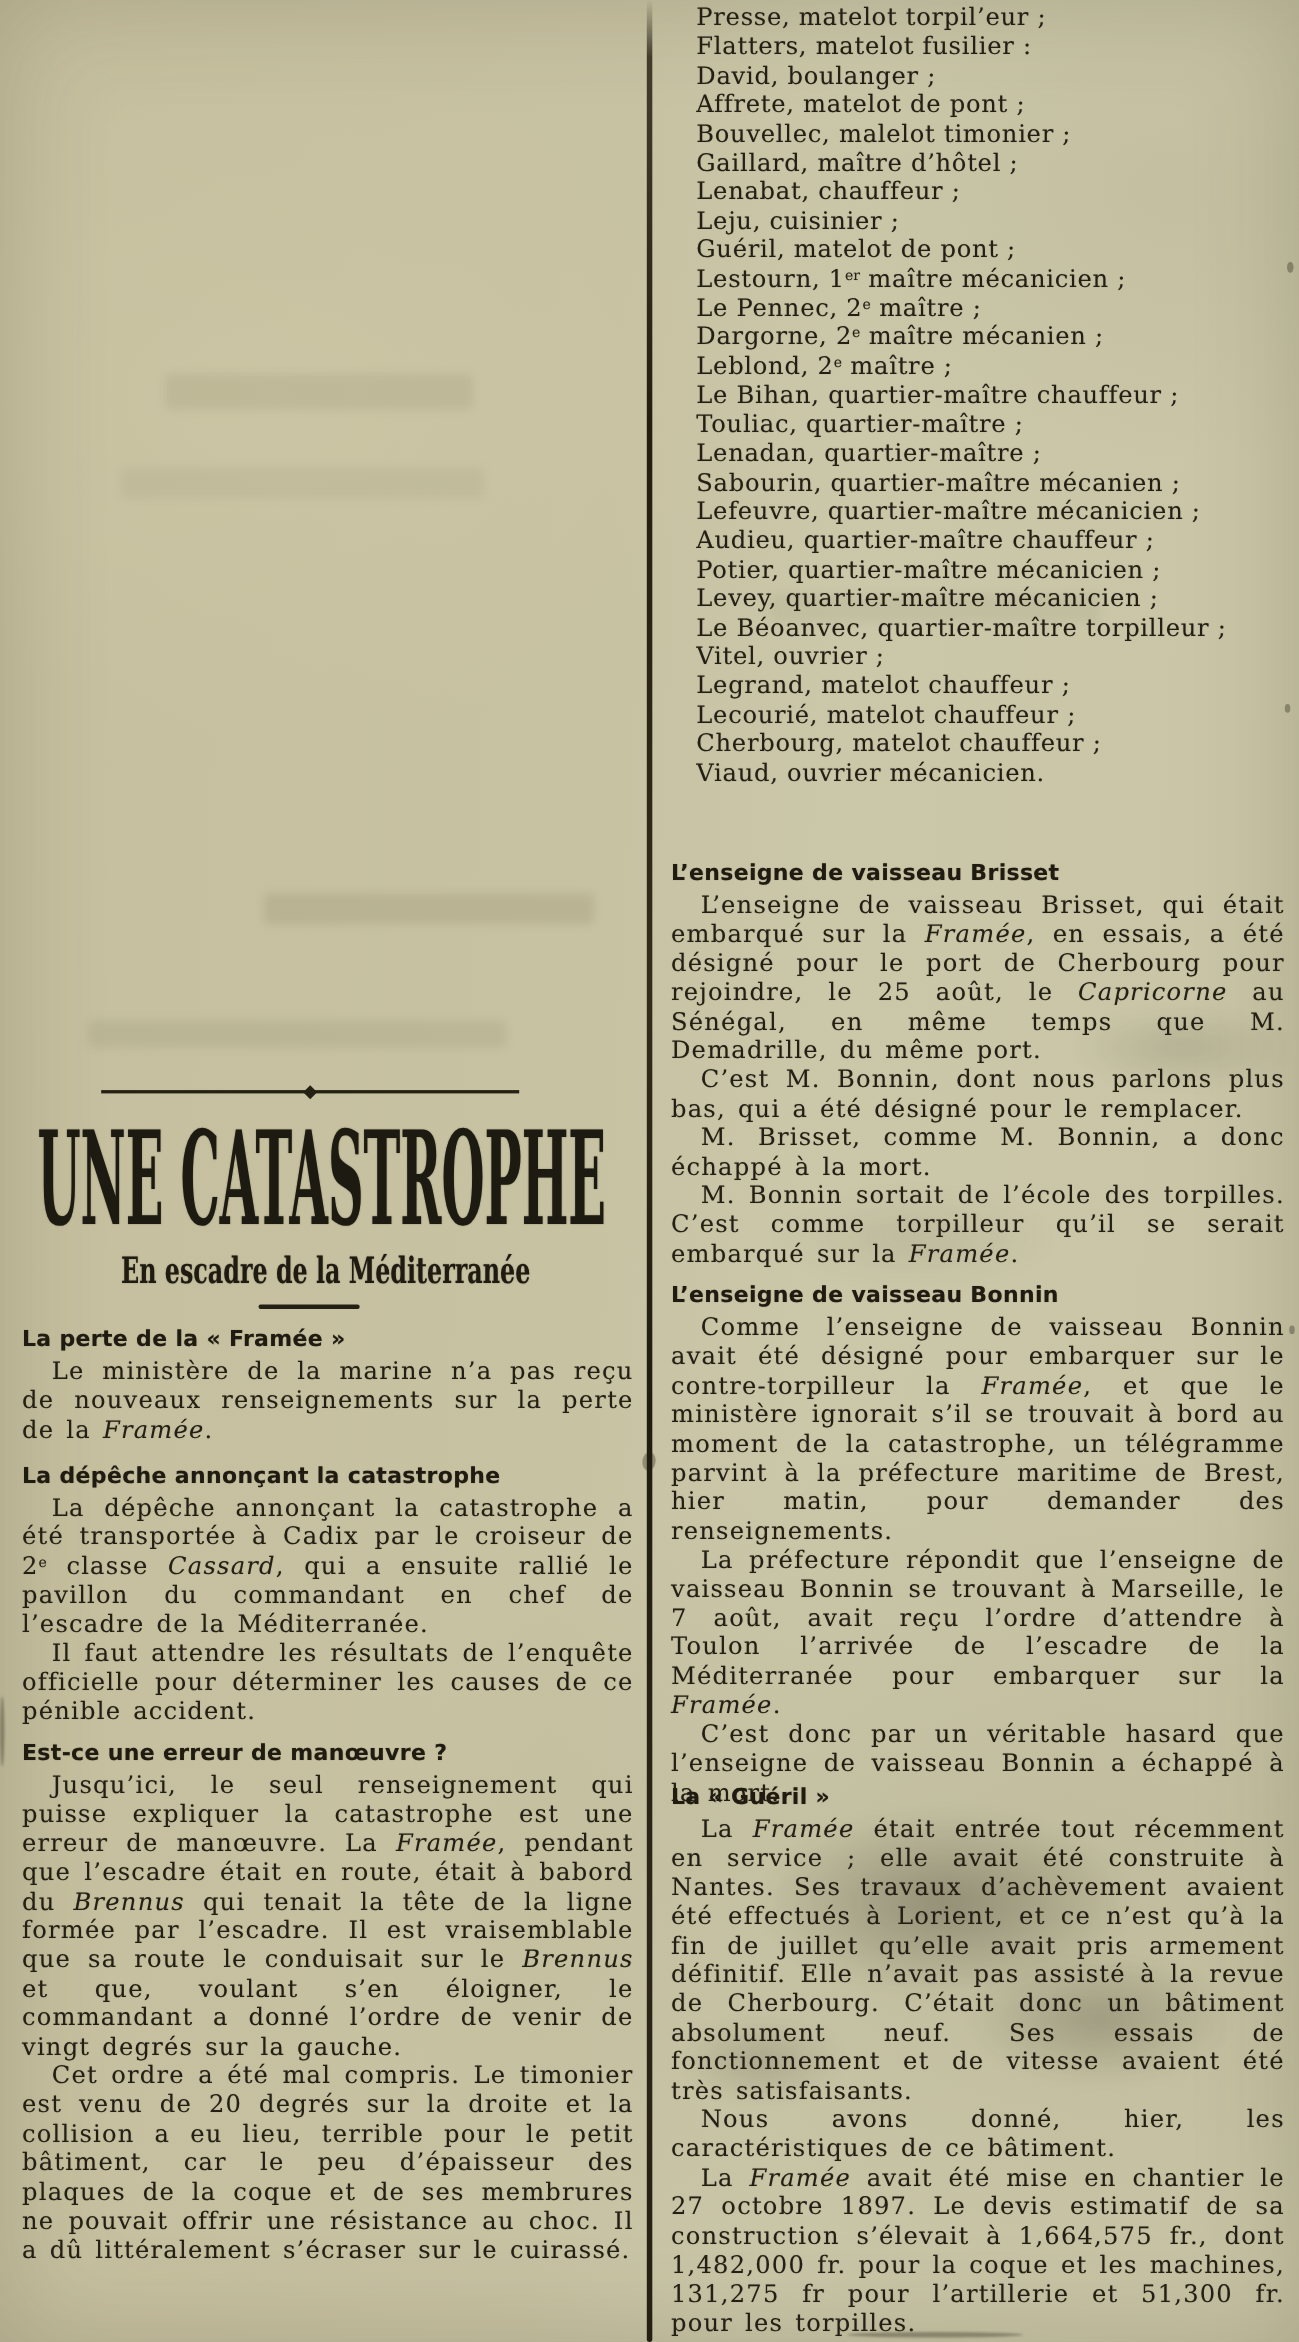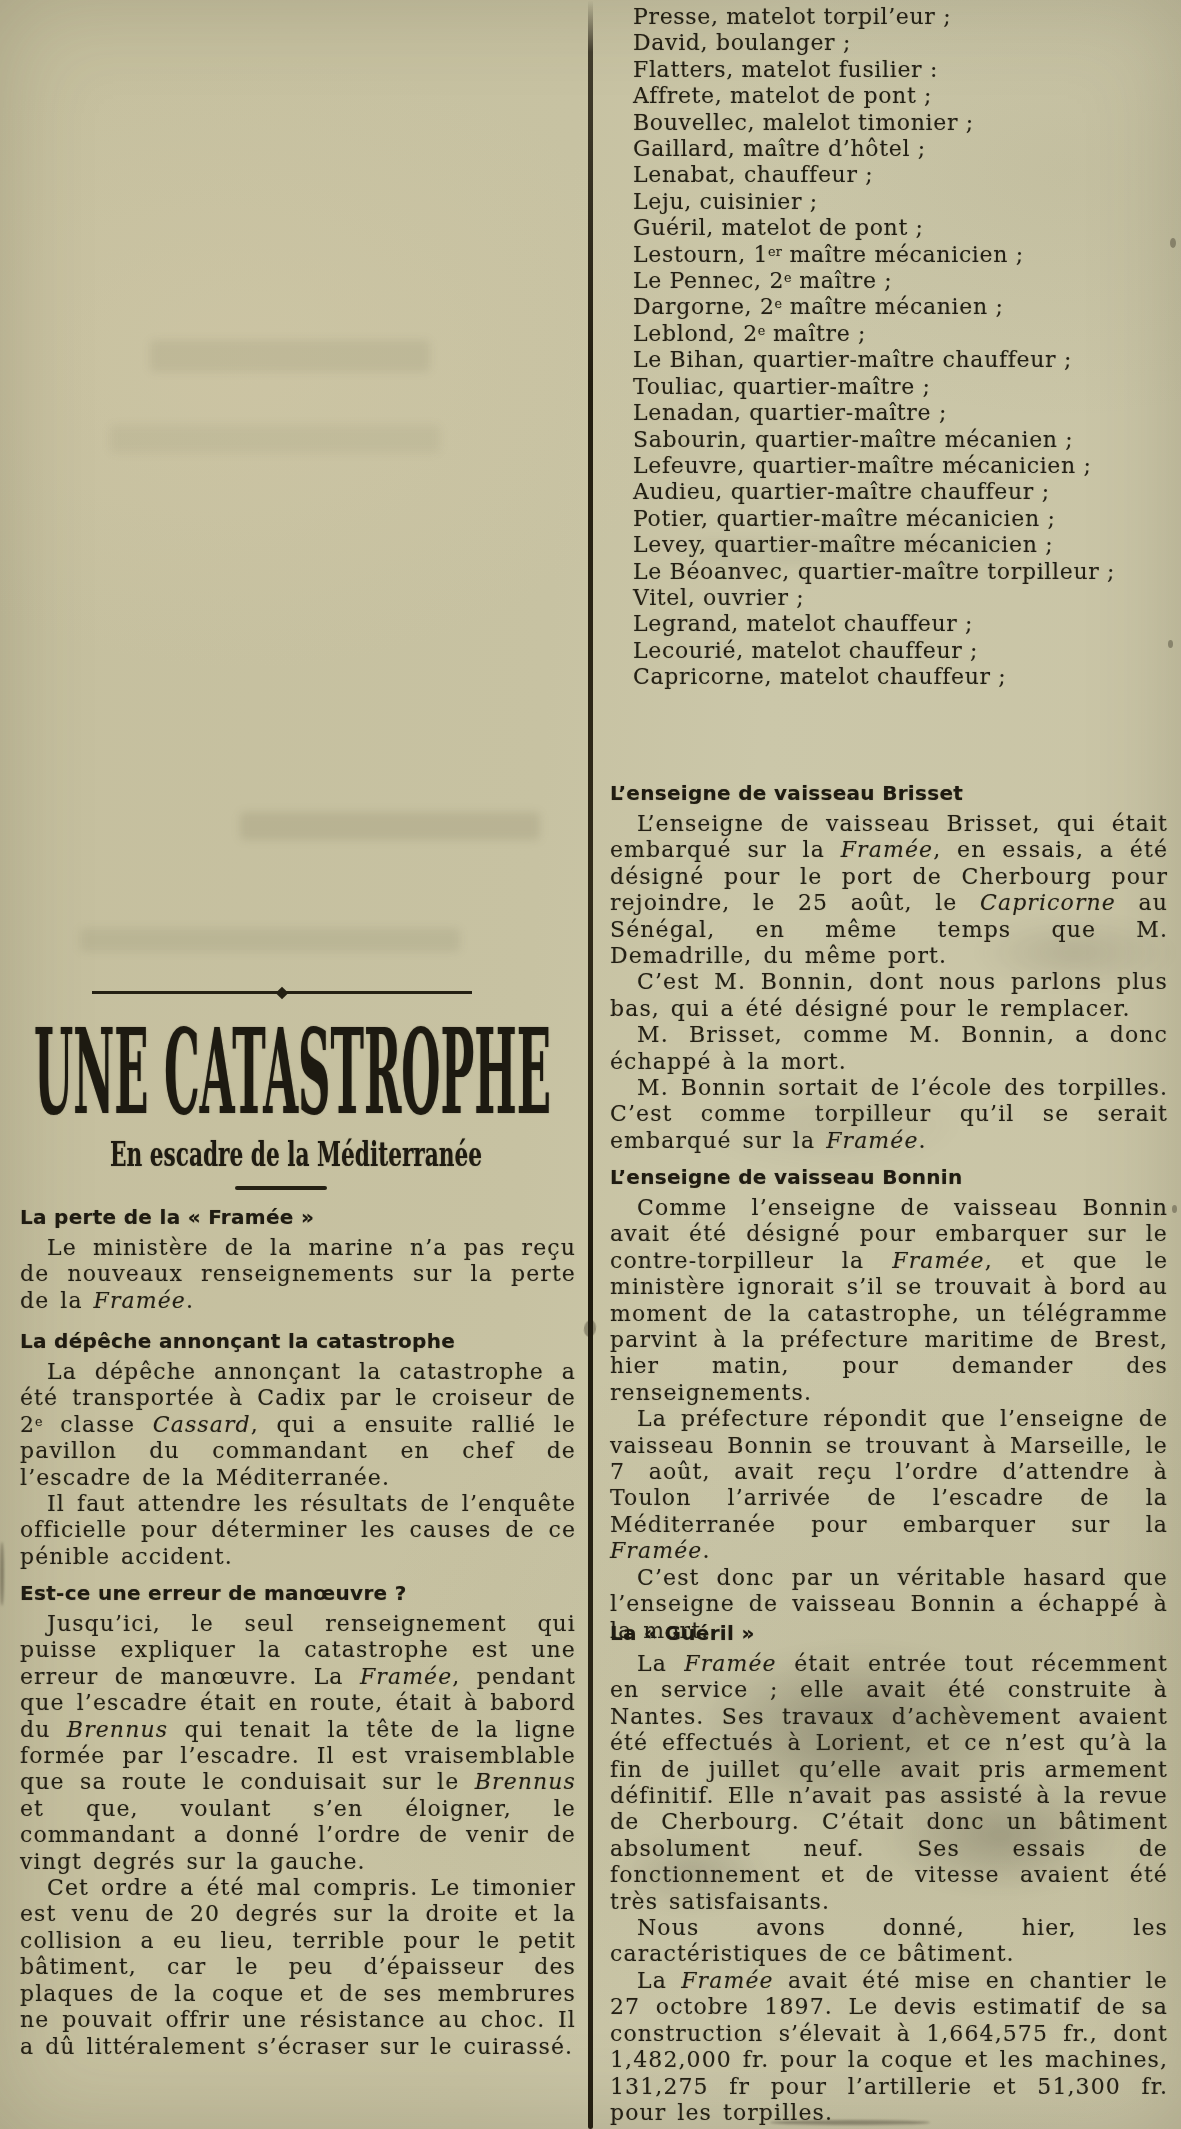--- a/index.html
+++ b/index.html
@@ -158,22 +158,22 @@
       <h3 class="sec-head">Est-ce une erreur de manœuvre ?</h3>
       <p class="body">Jusqu’ici, le seul renseignement qui puisse expliquer la catastrophe est une erreur de manœuvre. La <i>Framée</i>, pendant que l’escadre était en route, était à babord du <i>Brennus</i> qui tenait la tête de la ligne formée par l’escadre. Il est vraisemblable que sa route le conduisait sur le <i>Brennus</i> et que, voulant s’en éloigner, le commandant a donné l’ordre de venir de vingt degrés sur la gauche.</p>
       <p class="body">Cet ordre a été mal compris. Le timonier est venu de 20 degrés sur la droite et la collision a eu lieu, terrible pour le petit bâtiment, car le peu d’épaisseur des plaques de la coque et de ses membrures ne pouvait offrir une résistance au choc. Il a dû littéralement s’écraser sur le cuirassé.</p>
     </section>
   </div>
 
   <div class="col col-right">
 
     <div class="crew-list">
         <div class="crew-line">Presse, matelot torpil’eur ;</div>
+        <div class="crew-line">Flatters, matelot fusilier :</div>
         <div class="crew-line">David, boulanger ;</div>
-        <div class="crew-line">Flatters, matelot fusilier :</div>
         <div class="crew-line">Affrete, matelot de pont ;</div>
         <div class="crew-line">Bouvellec, malelot timonier ;</div>
         <div class="crew-line">Gaillard, maître d’hôtel ;</div>
         <div class="crew-line">Lenabat, chauffeur ;</div>
         <div class="crew-line">Leju, cuisinier ;</div>
         <div class="crew-line">Guéril, matelot de pont ;</div>
         <div class="crew-line">Lestourn, 1<sup>er</sup> maître mécanicien ;</div>
         <div class="crew-line">Le Pennec, 2<sup>e</sup> maître ;</div>
         <div class="crew-line">Dargorne, 2<sup>e</sup> maître mécanien ;</div>
         <div class="crew-line">Leblond, 2<sup>e</sup> maître ;</div>
@@ -182,21 +182,22 @@
         <div class="crew-line">Lenadan, quartier-maître ;</div>
         <div class="crew-line">Sabourin, quartier-maître mécanien ;</div>
         <div class="crew-line">Lefeuvre, quartier-maître mécanicien ;</div>
         <div class="crew-line">Audieu, quartier-maître chauffeur ;</div>
         <div class="crew-line">Potier, quartier-maître mécanicien ;</div>
         <div class="crew-line">Levey, quartier-maître mécanicien ;</div>
         <div class="crew-line">Le Béoanvec, quartier-maître torpilleur ;</div>
         <div class="crew-line">Vitel, ouvrier ;</div>
         <div class="crew-line">Legrand, matelot chauffeur ;</div>
         <div class="crew-line">Lecourié, matelot chauffeur ;</div>
-        <div class="crew-line">Capricorne, matelot chauffeur ;</div>
+        <div class="crew-line">Cherbourg, matelot chauffeur ;</div>
+        <div class="crew-line">Viaud, ouvrier mécanicien.</div>
       </div>
 
     <section class="sec" style="top:782px">
       <h3 class="sec-head">L’enseigne de vaisseau Brisset</h3>
       <p class="body">L’enseigne de vaisseau Brisset, qui était embarqué sur la <i>Framée</i>, en essais, a été désigné pour le port de Cherbourg pour rejoindre, le 25 août, le <i>Capricorne</i> au Sénégal, en même temps que M. Demadrille, du même port.</p>
       <p class="body">C’est M. Bonnin, dont nous parlons plus bas, qui a été désigné pour le remplacer.</p>
       <p class="body">M. Brisset, comme M. Bonnin, a donc échappé à la mort.</p>
       <p class="body">M. Bonnin sortait de l’école des torpilles. C’est comme torpilleur qu’il se serait embarqué sur la <i>Framée</i>.</p>
     </section>
 

